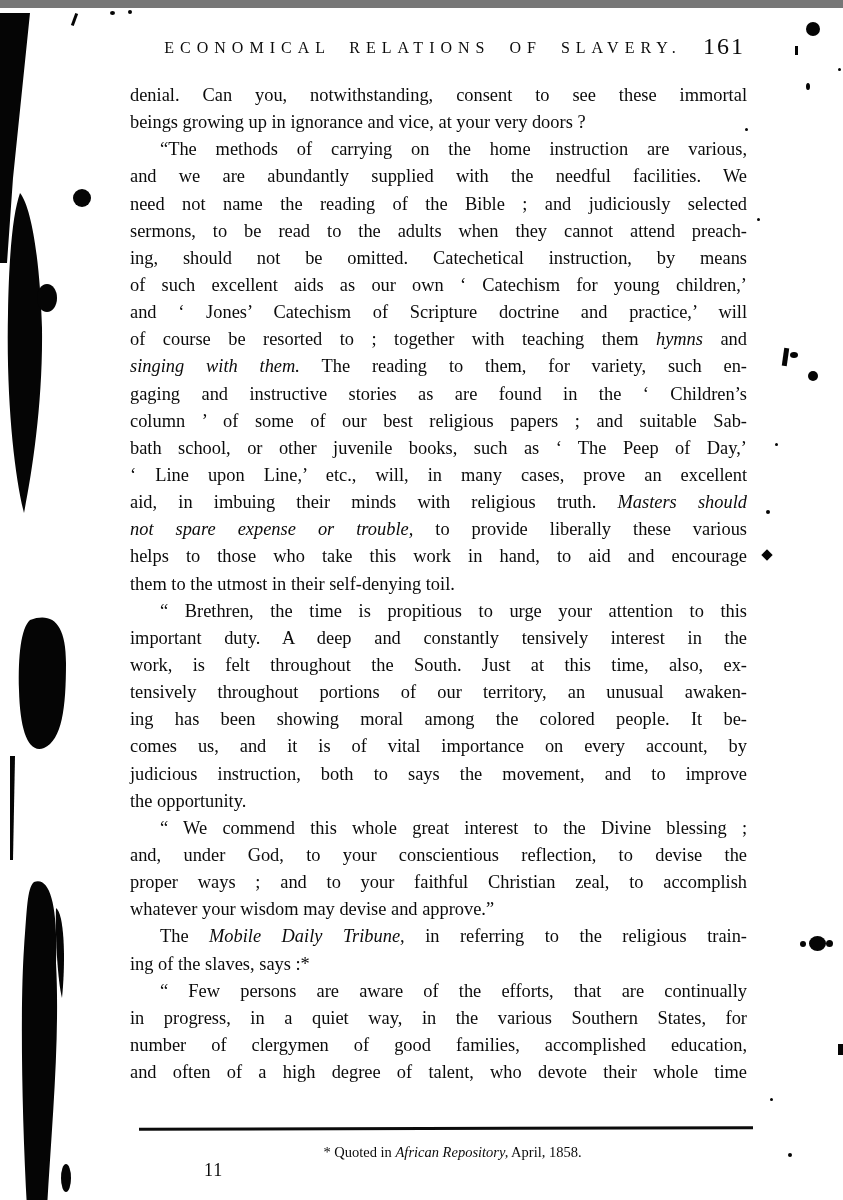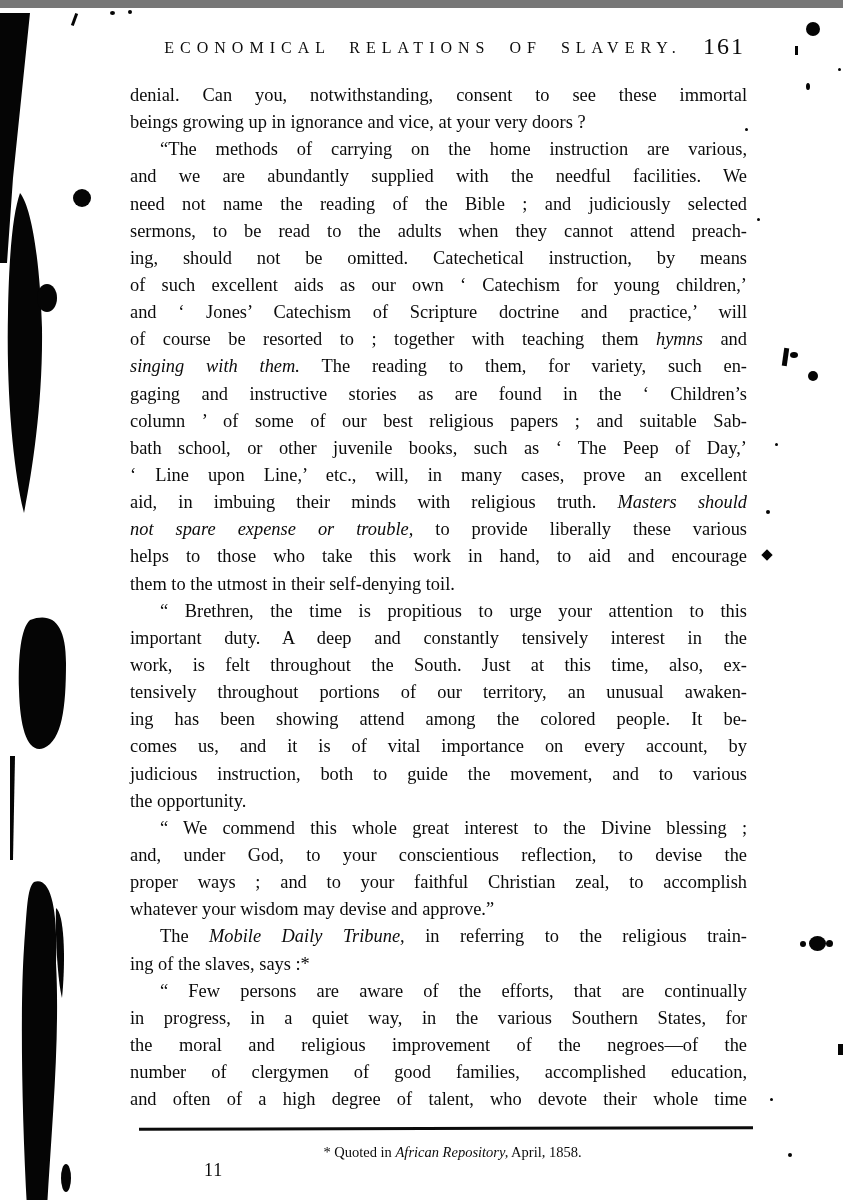--- a/index.html
+++ b/index.html
@@ -93,33 +93,32 @@
       <div class="line"><span>bath school, or other juvenile books, such as ‘ The Peep of Day,’</span></div>
       <div class="line"><span>‘ Line upon Line,’ etc., will, in many cases, prove an excellent</span></div>
       <div class="line"><span>aid, in imbuing their minds with religious truth.  </span><span class="it">Masters should</span></div>
       <div class="line"><span class="it">not spare expense or trouble,</span><span> to provide liberally these various</span></div>
       <div class="line"><span>helps to those who take this work in hand, to aid and encourage</span></div>
       <div class="line last"><span>them to the utmost in their self-denying toil.</span></div>
       <div class="line indent"><span>“ Brethren, the time is propitious to urge your attention to this</span></div>
       <div class="line"><span>important duty.  A deep and constantly tensively interest in the</span></div>
       <div class="line"><span>work, is felt throughout the South.  Just at this time, also, ex-</span></div>
       <div class="line"><span>tensively throughout portions of our territory, an unusual awaken-</span></div>
-      <div class="line"><span>ing has been showing attend among the colored people.  It be-</span></div>
+      <div class="line"><span>ing has been showing moral among the colored people.  It be-</span></div>
       <div class="line"><span>comes us, and it is of vital importance on every account, by</span></div>
-      <div class="line"><span>judicious instruction, both to guide the movement, and to various</span></div>
+      <div class="line"><span>judicious instruction, both to says the movement, and to improve</span></div>
       <div class="line last"><span>the opportunity.</span></div>
       <div class="line indent"><span>“ We commend this whole great interest to the Divine blessing ;</span></div>
       <div class="line"><span>and, under God, to your conscientious reflection, to devise the</span></div>
       <div class="line"><span>proper ways ; and to your faithful Christian zeal, to accomplish</span></div>
       <div class="line last"><span>whatever your wisdom may devise and approve.”</span></div>
       <div class="line indent"><span>The </span><span class="it">Mobile Daily Tribune,</span><span> in referring to the religious train-</span></div>
       <div class="line last"><span>ing of the slaves, says :*</span></div>
       <div class="line indent"><span>“ Few persons are aware of the efforts, that are continually</span></div>
       <div class="line"><span>in progress, in a quiet way, in the various Southern States, for</span></div>
-      <div class="line"><span>the moral and religious improvement of the negroes—of the</span></div>
       <div class="line"><span>number of clergymen of good families, accomplished education,</span></div>
       <div class="line"><span>and often of a high degree of talent, who devote their whole time</span></div>
     </div>
 
   <div class="footnote-rule"></div>
   <div class="footnote"><span>* Quoted in </span><span class="it">African Repository,</span><span> April, 1858.</span></div>
   <div class="signature">11</div>
 
   <div id="speck-layer">
       <div class="speck" style="left: 73px; top: 5px; width: 3px; height: 13px; transform: rotate(20deg);"></div>

